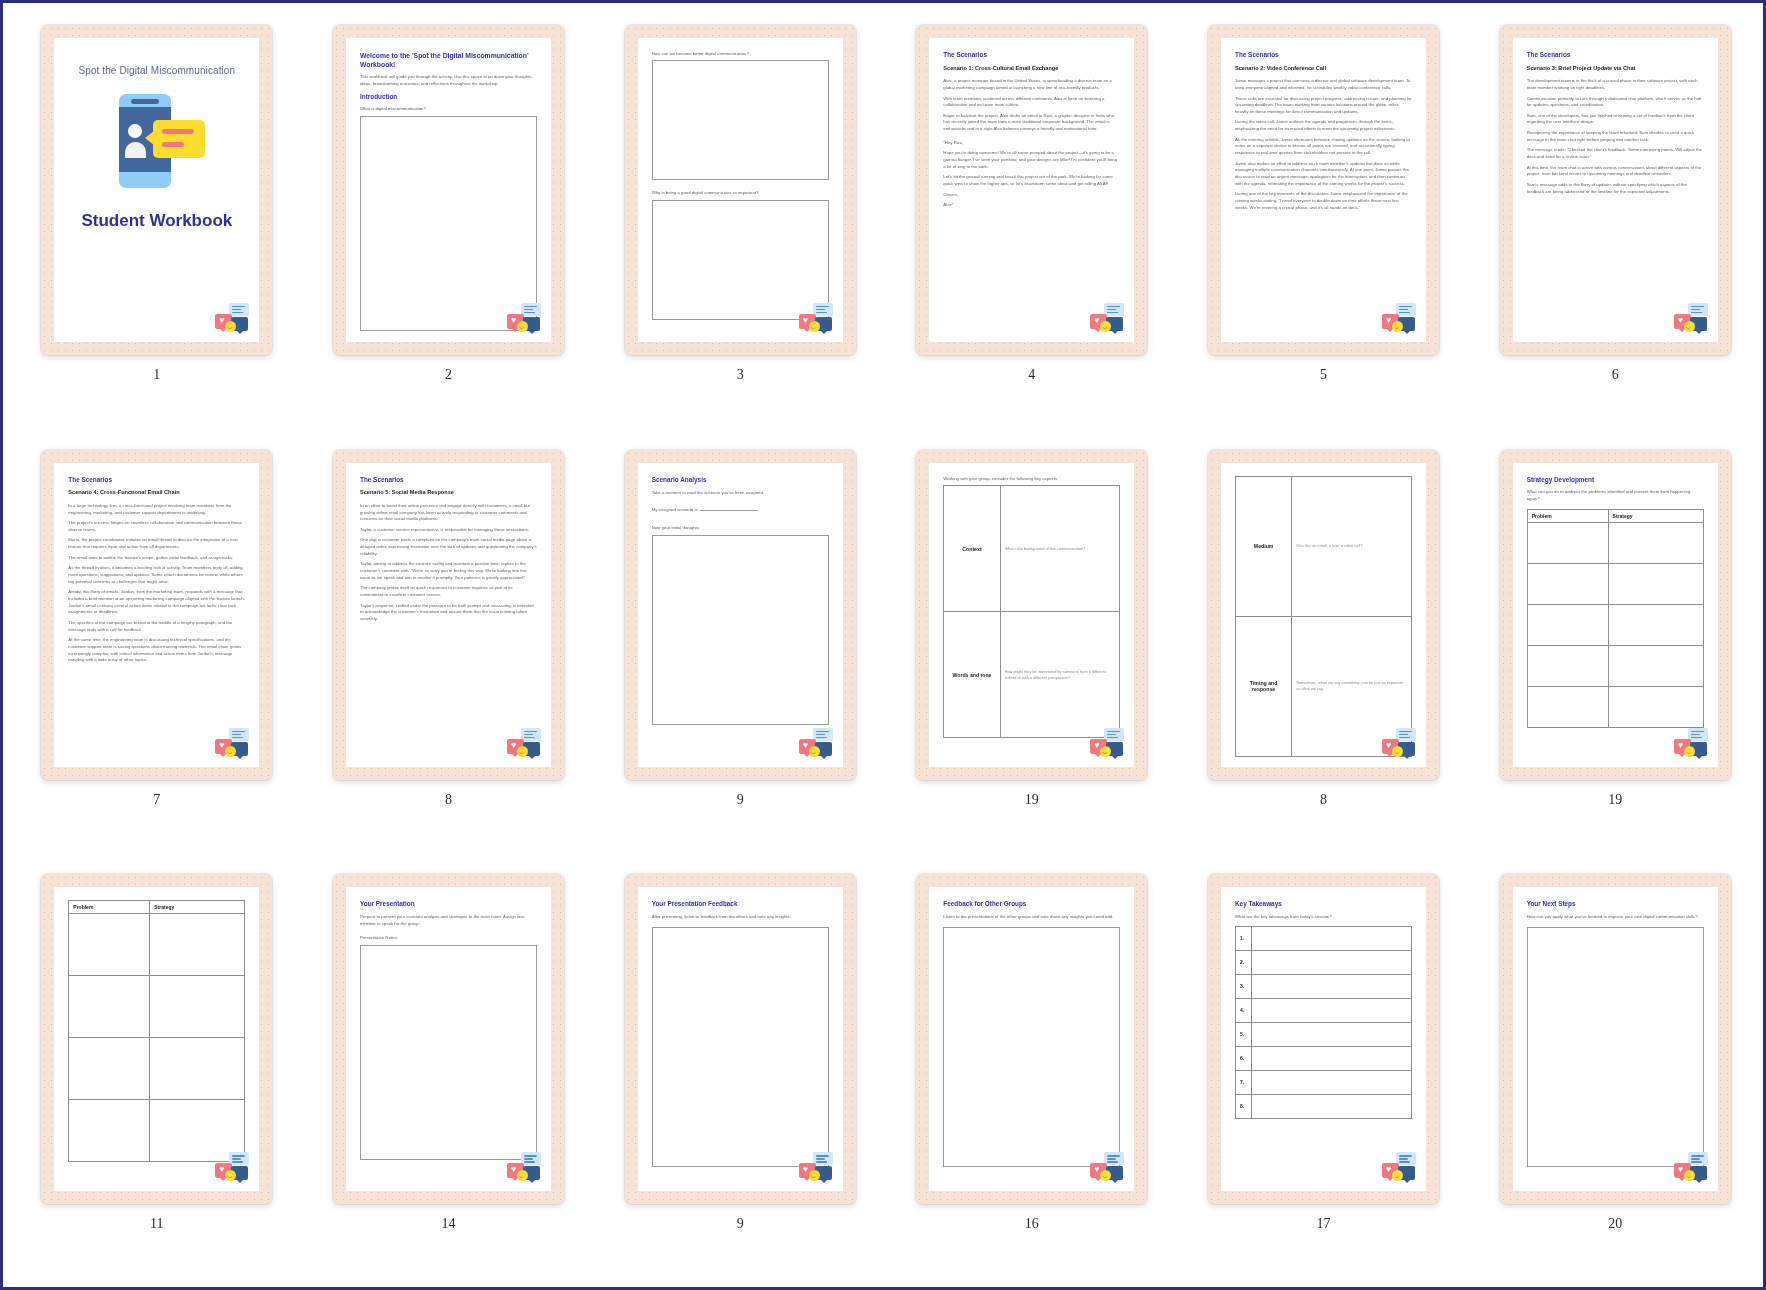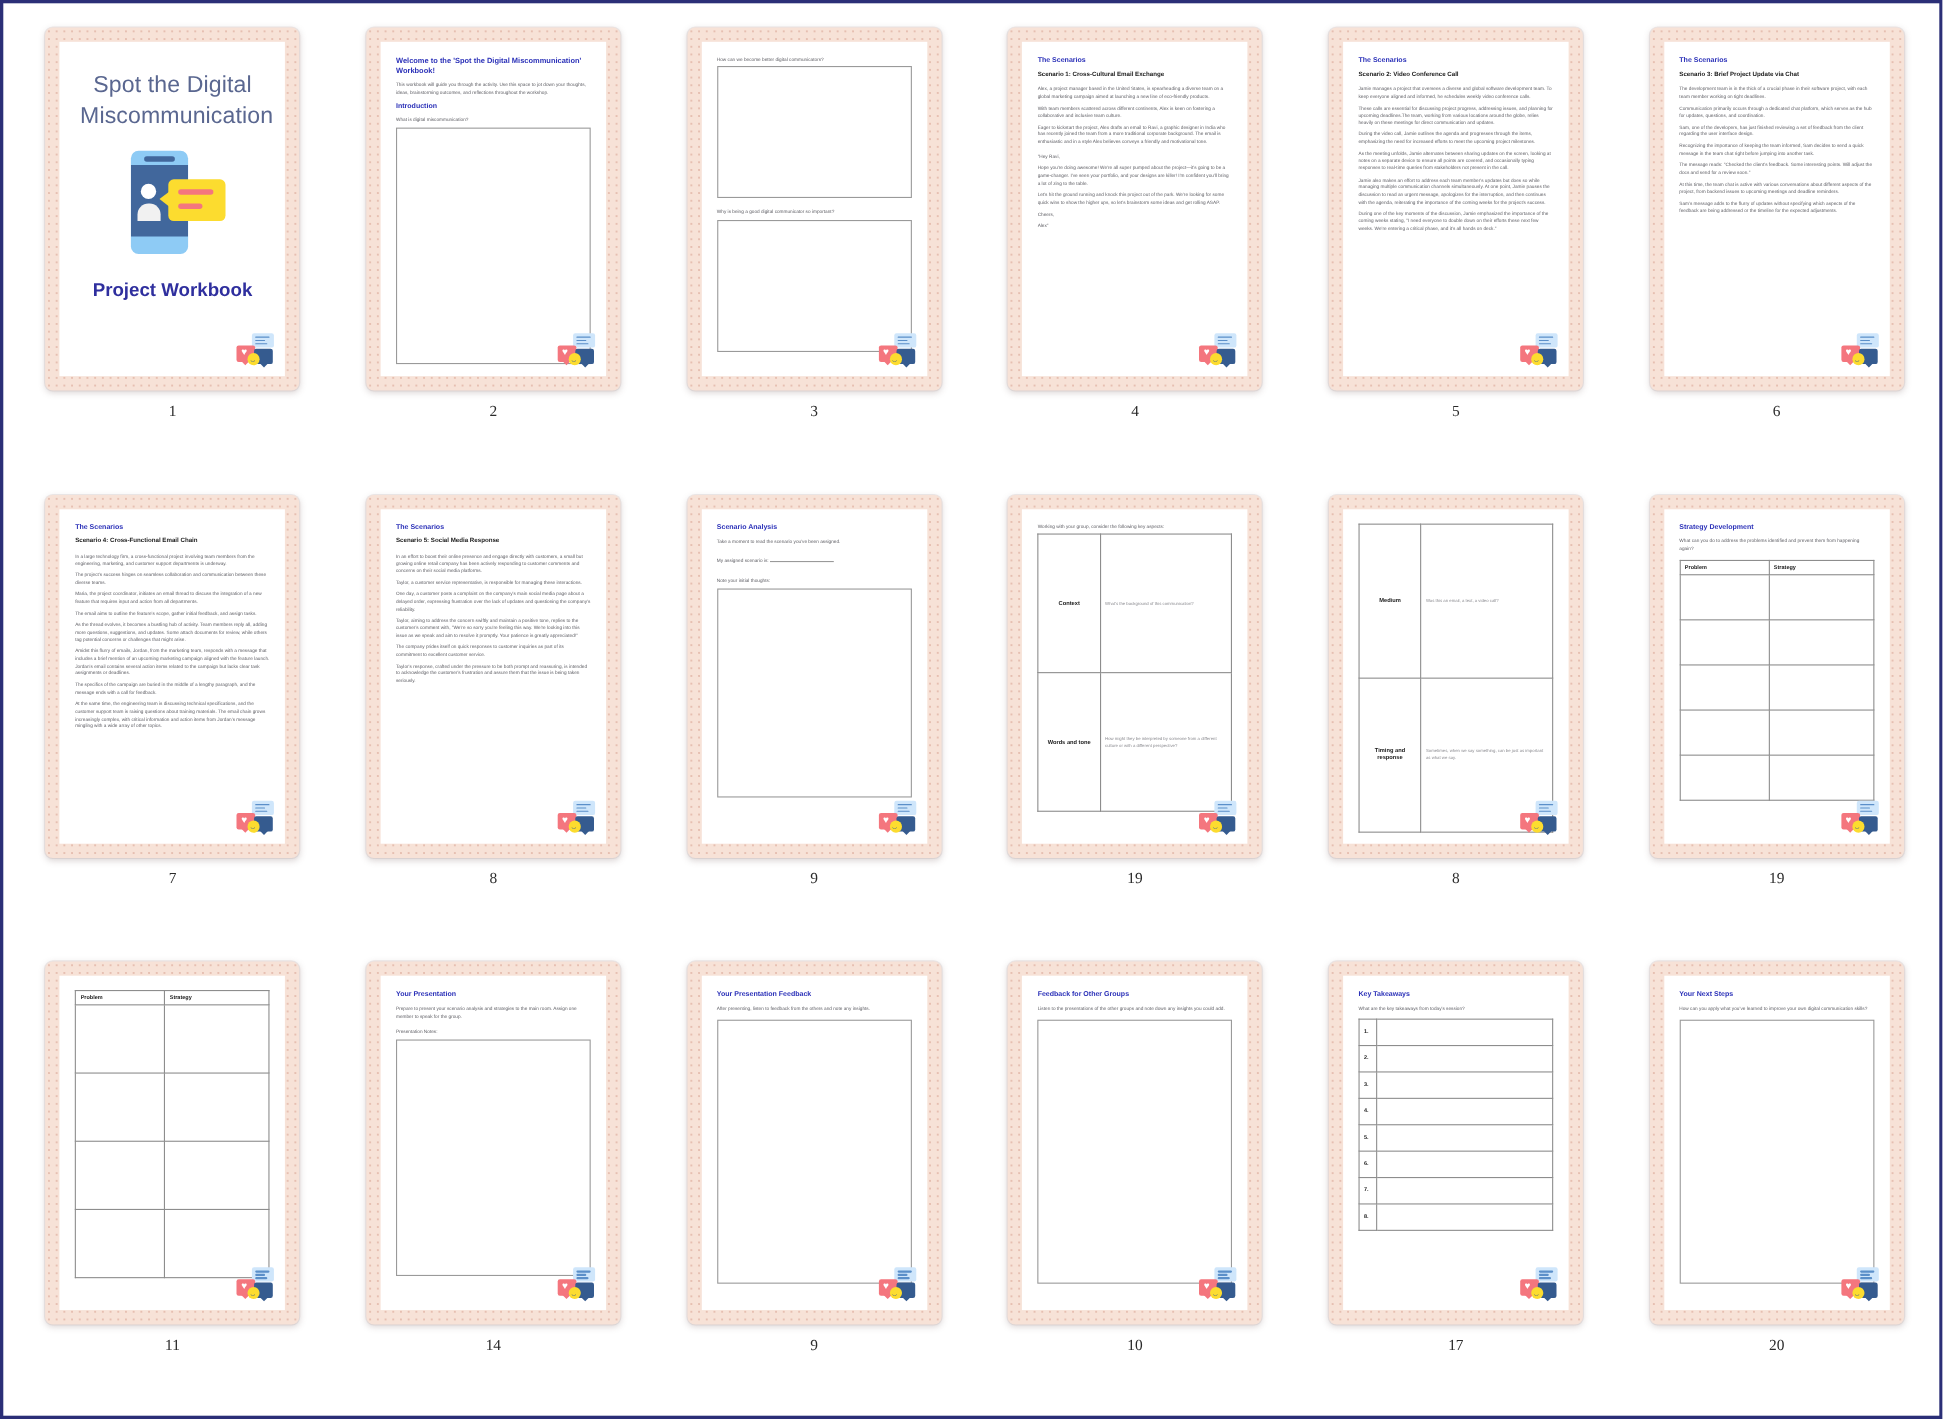--- a/index.html
+++ b/index.html
@@ -62,21 +62,21 @@
   .pagenum {
     margin-top: 12px;
     font-size: 14px;
     color: #2a2a2a;
     font-family: "Liberation Serif", serif;
   }
 
   
   .cover { display:flex; flex-direction:column; align-items:center; padding-top:26px; }
   .cover-title {
-    font-size: 21px; line-height: 1.35; text-align:center;
+    font-size: 10px; line-height: 1.35; text-align:center;
     color: #5a6790; font-weight: 400; letter-spacing: .1px;
     max-width: 168px;
   }
   .cover-art { margin-top: 16px; position: relative; width: 112px; height: 98px; }
   .phone {
     position:absolute; left: 18px; top: 0;
     width: 52px; height: 94px; border-radius: 7px;
     background: #8ecbf5;
     overflow: hidden;
   }
@@ -216,21 +216,21 @@
               <div class="phone-screen"></div>
               <div class="phone-notch"></div>
               <div class="avatar-head"></div>
               <div class="avatar-body"></div>
             </div>
             <div class="bubble">
               <span class="bline a"></span>
                 <span class="bline b"></span>
             </div>
           </div>
-          <div class="cover-sub">Project Workbook</div>
+          <div class="cover-sub">Student Workbook</div>
           <div class="cornermark">
             <div class="cm-top">
                 <i></i>
                 <i></i>
                 <i></i>
               </div>
             <div class="cm-heart"></div>
               <div class="cm-blue"></div>
               <div class="cm-smile"></div>
           </div>
@@ -650,21 +650,21 @@
                 <i></i>
                 <i></i>
                 <i></i>
               </div>
             <div class="cm-heart"></div>
               <div class="cm-blue"></div>
               <div class="cm-smile"></div>
           </div>
         </div>
       </div>
-      <div class="pagenum">10</div>
+      <div class="pagenum">16</div>
     </div>
 
     <div class="cell">
       <div class="page">
         <div class="sheet">
           <div class="h-blue">Key Takeaways</div>
           <p class="body">What are the key takeaways from today's session?</p>
           <table class="gt" style="margin-top:4px;">
             <tbody>
                 <tr>

